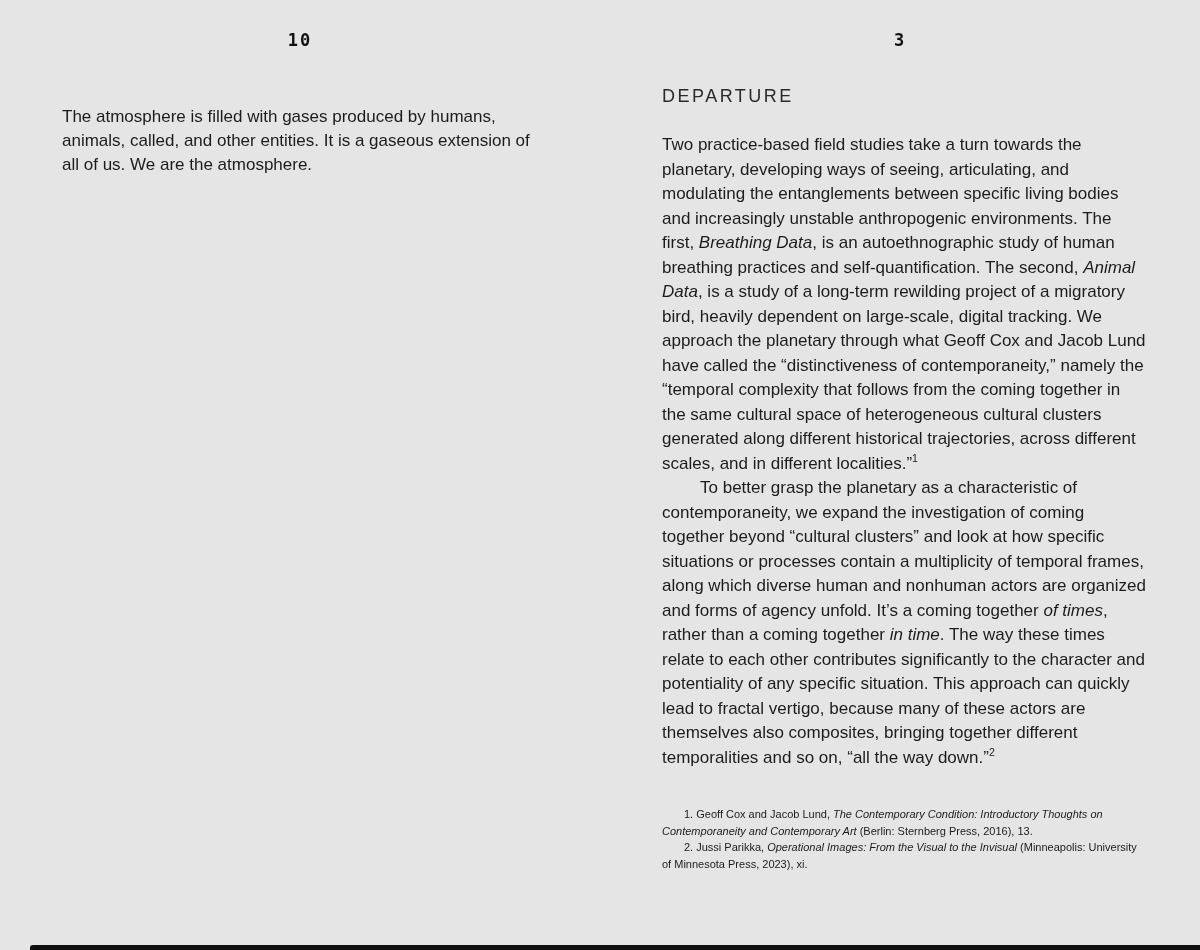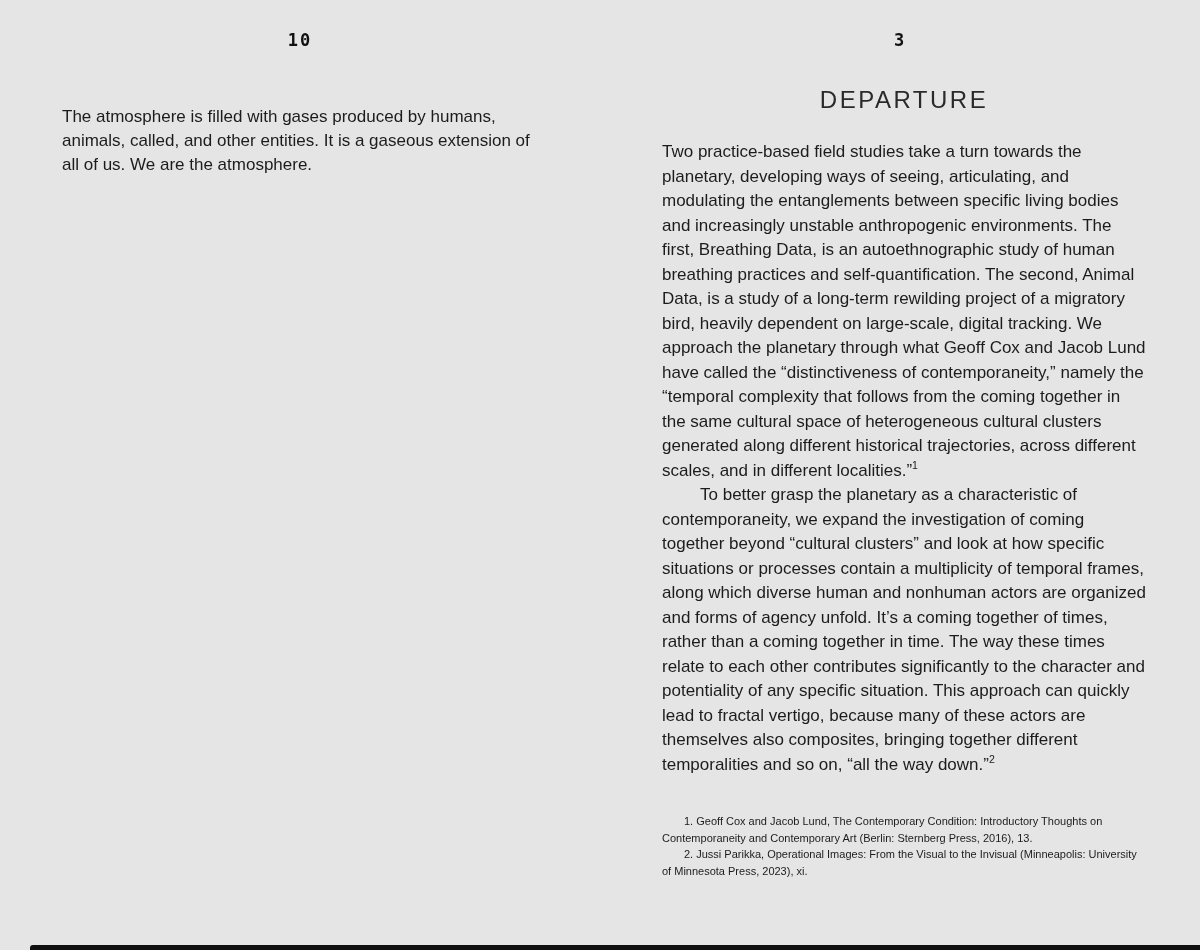--- a/index.html
+++ b/index.html
@@ -49,36 +49,36 @@
   }
 
   .right-col {
     position: absolute;
     top: 86px;
     left: 62px;
     width: 484px;
   }
   .chapter-title {
     margin: 0 0 26px 0;
-    text-align: center;
-    font-size: 24px;
+    text-align: left;
+    font-size: 18px;
     font-weight: 400;
     letter-spacing: 2.5px;
     color: #2a2a2a;
   }
   .body-paragraphs p.bp {
     margin: 0;
     font-size: 17px;
     line-height: 24.5px;
     color: #1c1c1c;
   }
   .body-paragraphs p.bp.indent {
     text-indent: 38px;
   }
-  .italic { }
+  .italic { font-style: italic; }
   sup {
     font-size: 0.62em;
     line-height: 0;
     vertical-align: super;
   }
   .footnotes {
     margin-top: 36px;
   }
   .footnotes p.fn {
     margin: 0;

